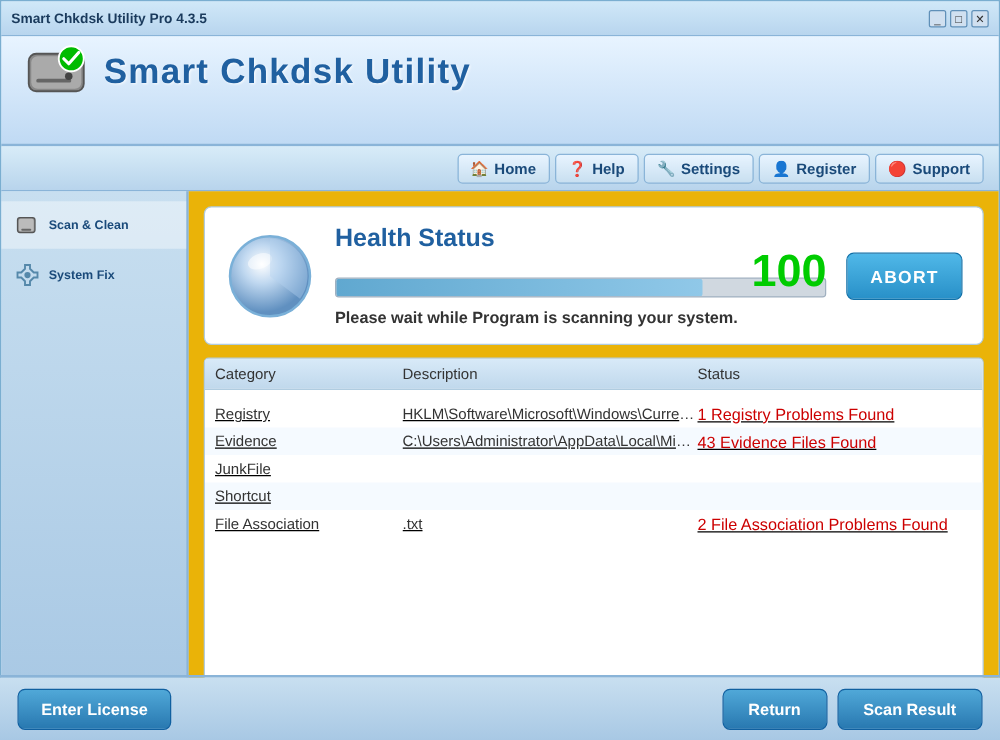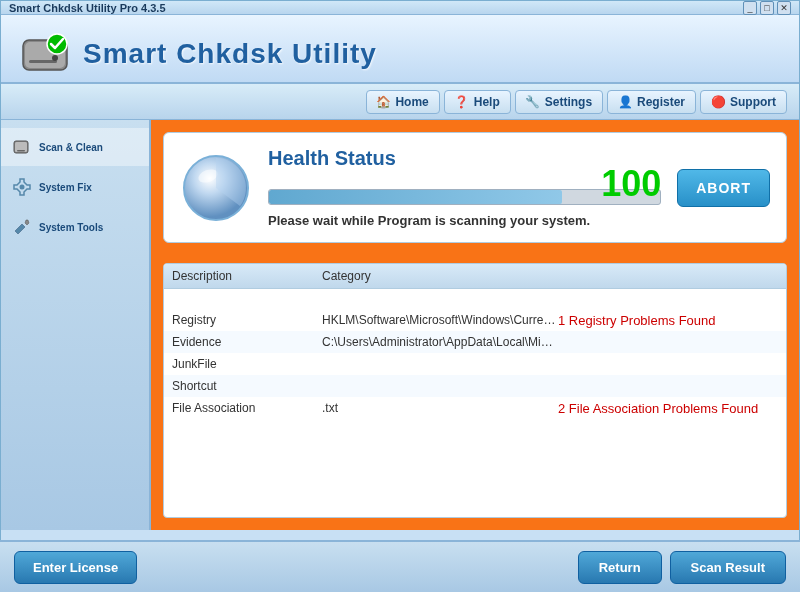--- a/index.html
+++ b/index.html
@@ -8,21 +8,21 @@
       height: 592px;
       font-family: Arial, sans-serif;
       background: #c8e0f4;
       overflow: hidden;
       border: 1px solid #7aaed0;
     }
 
     
     .title-bar {
       background: linear-gradient(to bottom, #d0e8f8, #b8d5ee);
-      height: 14px;
+      height: 28px;
       display: flex;
       align-items: center;
       padding: 0 8px;
       border-bottom: 1px solid #8ab4d8;
       justify-content: space-between;
     }
     .title-bar-text {
       font-size: 11px;
       color: #1a3a5c;
       font-weight: bold;
@@ -41,23 +41,23 @@
       display: flex;
       align-items: center;
       justify-content: center;
       cursor: pointer;
       color: #333;
     }
 
     
     .header {
       background: linear-gradient(to bottom, #e8f4ff, #c0daf4);
-      height: 69px;
-      display: flex;
-      align-items: flex-end;
+      height: 88px;
+      display: flex;
+      align-items: flex-start;
       padding: 0 16px;
       border-bottom: 2px solid #8ab4d8;
     }
     .logo-area {
       display: flex;
       align-items: center;
       gap: 10px;
     }
     .logo-icon {
       width: 56px;
@@ -129,25 +129,25 @@
       height: 22px;
       display: flex;
       align-items: center;
       justify-content: center;
       font-size: 16px;
     }
 
     
     .content {
       flex: 1;
-      background: #f97316;
+      background: #eab308;
       padding: 12px;
       display: flex;
       flex-direction: column;
-      gap: 20px;
+      gap: 10px;
     }
 
     
     .health-panel {
       background: white;
       border: 1px solid #b0cce0;
       border-radius: 6px;
       padding: 14px 16px;
       display: flex;
       align-items: center;
@@ -230,21 +230,22 @@
       background: linear-gradient(to bottom, #d8eaf8, #c0d8ec);
       border-bottom: 1px solid #b0cce0;
       padding: 5px 8px;
     }
     .table-header-cell {
       font-size: 12px;
       color: #333;
       font-weight: normal;
     }
     .table-body {
-      padding: 20px 0;
+      padding: 8px 0;
+      text-decoration: underline;
     }
     .table-row {
       display: grid;
       grid-template-columns: 150px 1fr 220px;
       padding: 3px 8px;
       font-size: 12px;
       min-height: 22px;
       align-items: center;
     }
     .table-row:nth-child(even) { background: #f5faff; }
@@ -361,29 +362,20 @@
     </div>
     <div class="sidebar-item">
       <div class="sidebar-icon">
         <svg width="20" height="20" viewBox="0 0 20 20">
           <path d="M8 2 L8 5 L5 8 L2 8 L2 12 L5 12 L8 15 L8 18 L12 18 L12 15 L15 12 L18 12 L18 8 L15 8 L12 5 L12 2 Z" fill="none" stroke="#5588aa" stroke-width="1.5"></path>
           <circle cx="10" cy="10" r="2.5" fill="#5588aa"></circle>
         </svg>
       </div>
       <span>System Fix</span>
     </div>
-    <div class="sidebar-item">
-      <div class="sidebar-icon">
-        <svg width="20" height="20" viewBox="0 0 20 20">
-          <path d="M3 14 L10 7 L13 10 L6 17 Z" fill="#5588aa" stroke="#335577" stroke-width="0.5"></path>
-          <path d="M14 3 L16 3 L17 6 L15 8 L13 6 Z" fill="#888" stroke="#555" stroke-width="0.5"></path>
-        </svg>
-      </div>
-      <span>System Tools</span>
-    </div>
   </div>
 
   <div class="content">
 
     <div class="health-panel">
 
       <svg class="health-circle" width="72" height="72" viewBox="0 0 72 72">
         <defs>
           <radialGradient id="sphereGrad" cx="40%" cy="35%" r="60%">
             <stop offset="0%" stop-color="#ffffff"></stop>
@@ -407,32 +399,34 @@
           <div class="progress-bar-fill"></div>
         </div>
         <div class="scanning-text">Please wait while  Program is scanning your system.</div>
       </div>
 
       <button class="abort-btn">ABORT</button>
     </div>
 
     <div class="results-table">
       <div class="table-header">
+        <span class="table-header-cell">Category</span>
         <span class="table-header-cell">Description</span>
-        <span class="table-header-cell">Category</span>
+        <span class="table-header-cell">Status</span>
       </div>
       <div class="table-body" id="table-body">
       <div class="table-row">
             <span class="col-category">Registry</span>
             <span class="col-desc">HKLM\Software\Microsoft\Windows\CurrentVersion\SharedDlls\File...</span>
             <span class="col-status status-error">1 Registry Problems Found</span>
           </div>
           <div class="table-row">
             <span class="col-category">Evidence</span>
             <span class="col-desc">C:\Users\Administrator\AppData\Local\Microsoft\Windows\Tempor...</span>
+            <span class="col-status status-error">43 Evidence Files Found</span>
           </div>
           <div class="table-row">
             <span class="col-category">JunkFile</span>
             <span class="col-desc"></span>
             <span class="col-status status-ok"></span>
           </div>
           <div class="table-row">
             <span class="col-category">Shortcut</span>
             <span class="col-desc"></span>
             <span class="col-status status-ok"></span>

